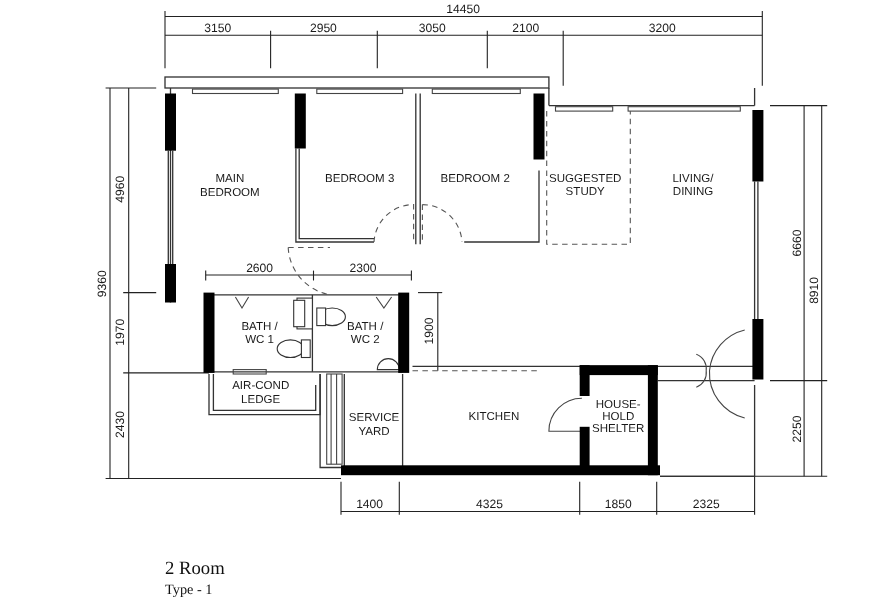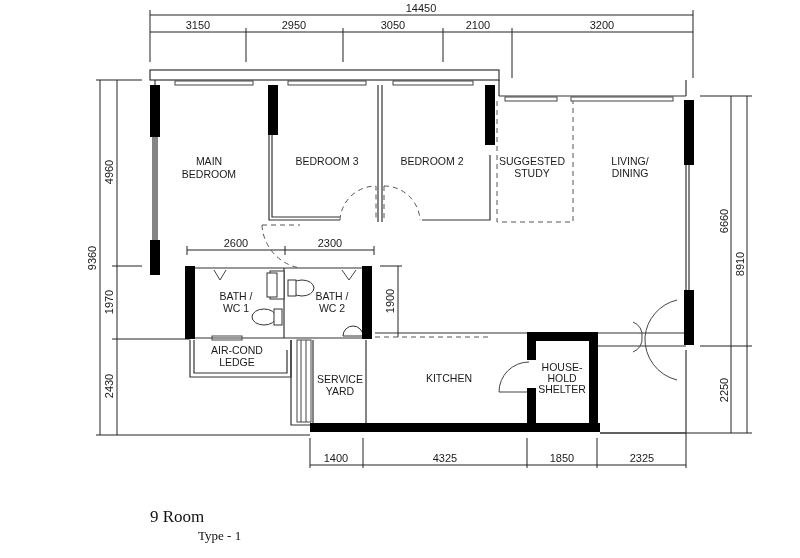--- a/index.html
+++ b/index.html
@@ -2,21 +2,21 @@
 <html><head>
 <meta charset="utf-8">
 <style>
   html,body{margin:0;padding:0;background:#ffffff;}
   body{width:800px;height:558px;overflow:hidden;position:relative;font-family:"Liberation Sans",sans-serif;}
   #plan{position:absolute;left:0;top:0;width:800px;height:558px;}
   .dimtxt{font-family:"Liberation Sans",sans-serif;font-size:11px;fill:#1a1a1a;}
   .roomtxt{font-family:"Liberation Sans",sans-serif;font-size:10.5px;fill:#1a1a1a;}
   .caption{position:absolute;left:150px;font-family:"Liberation Serif",serif;color:#111;}
   #cap-title{top:507px;font-size:17px;}
-  #cap-sub{top:528px;font-size:13px;margin-left:48px;}
+  #cap-sub{top:528px;font-size:13px;}
 </style>
 </head>
 <body>
 
 <svg id="plan" viewBox="0 0 800 558" xmlns="http://www.w3.org/2000/svg">
   <g stroke="#222" stroke-width="1" fill="none">
 
     <line x1="150" y1="15" x2="693" y2="15"></line>
     <line x1="150" y1="32" x2="693" y2="32"></line>
     <line x1="150" y1="10" x2="150" y2="62"></line>
@@ -179,14 +179,14 @@
     <text class="roomtxt" x="630" y="165" text-anchor="middle"><tspan x="630">LIVING/</tspan><tspan x="630" dy="12">DINING</tspan></text>
     <text class="roomtxt" x="236" y="300" text-anchor="middle"><tspan x="236">BATH /</tspan><tspan x="236" dy="12">WC 1</tspan></text>
     <text class="roomtxt" x="332" y="300" text-anchor="middle"><tspan x="332">BATH /</tspan><tspan x="332" dy="12">WC 2</tspan></text>
     <text class="roomtxt" x="237" y="354" text-anchor="middle"><tspan x="237">AIR-COND</tspan><tspan x="237" dy="12">LEDGE</tspan></text>
     <text class="roomtxt" x="340" y="383" text-anchor="middle"><tspan x="340">SERVICE</tspan><tspan x="340" dy="12">YARD</tspan></text>
     <text class="roomtxt" x="449" y="382" text-anchor="middle">KITCHEN</text>
     <text class="roomtxt" x="562" y="371" text-anchor="middle"><tspan x="562">HOUSE-</tspan><tspan x="562" dy="11">HOLD</tspan><tspan x="562" dy="11">SHELTER</tspan></text>
   </g>
 </svg>
 
-<div id="cap-title" class="caption">9 Room</div>
+<div id="cap-title" class="caption">2 Room</div>
 <div id="cap-sub" class="caption">Type - 1</div>
 
 </body></html>

